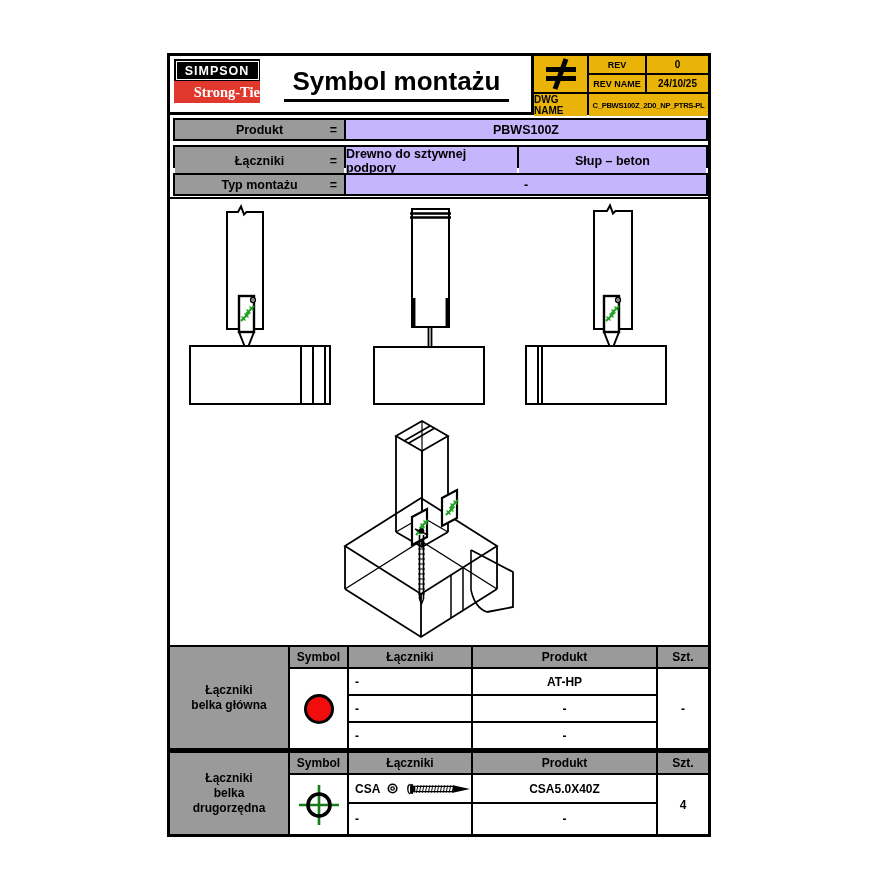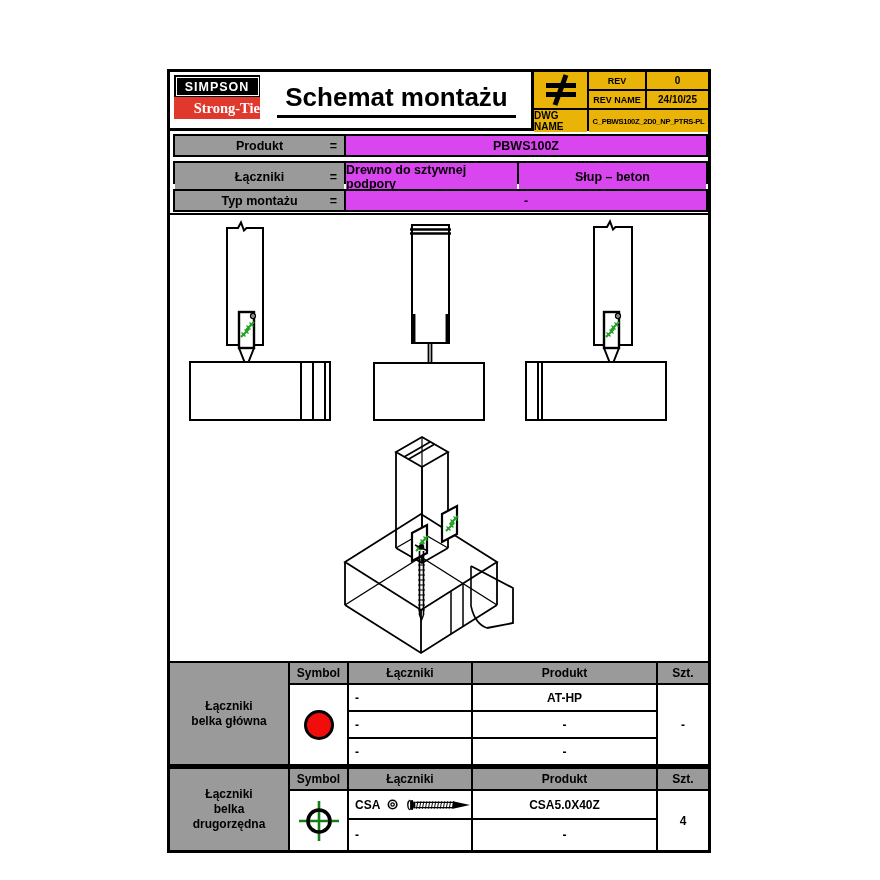--- a/index.html
+++ b/index.html
@@ -1,17 +1,17 @@
 <!DOCTYPE html>
 <html><head>
 <meta charset="utf-8">
 <style>
   html,body{margin:0;padding:0;background:#fff;width:880px;height:880px;font-family:"Liberation Sans",sans-serif;}
   *{box-sizing:border-box;}
-  .doc{position:absolute;left:167px;top:53px;width:544px;height:784px;border:3px solid #000;background:#fff;margin-top:16px;}
+  .doc{position:absolute;left:167px;top:53px;width:544px;height:784px;border:3px solid #000;background:#fff;}
 
   
   .hdr{position:absolute;left:0;top:0;width:100%;height:59px;border-bottom:3px solid #000;display:flex;}
   .logo{width:92px;padding:3px 2px 2px 4px;display:flex;flex-direction:column;}
   .logo .simpson{background:#000;color:#fff;text-align:center;padding:1.5px;}
   .logo .simpson span{display:block;border:1.5px solid #fff;font-weight:bold;font-size:12.5px;letter-spacing:1px;padding:2px 0 1px;}
   .logo .strongtie{background:#e0382c;color:#fff;text-align:right;font-family:"Liberation Serif",serif;font-weight:bold;font-size:14.5px;padding:3px 0 2px;}
   .titlewrap{flex:1;display:flex;align-items:center;justify-content:center;}
   .title{font-size:26px;font-weight:bold;border-bottom:3px solid #000;padding:0 8px 2px;white-space:nowrap;}
   .stamp{width:177px;border-left:3px solid #000;background:#000;display:grid;grid-template-columns:53px 56px 1fr;grid-template-rows:17px 17px 1fr;gap:2px;}
@@ -20,21 +20,21 @@
   .sm{font-size:9px;}
   .val{font-size:10px;}
   .dwglab{grid-row:3;grid-column:1;font-size:10px;}
   .dwgval{grid-row:3;grid-column:2/4;font-size:7.6px;letter-spacing:-0.3px;white-space:nowrap;}
 
   
   .prow{position:absolute;left:3px;width:535px;height:23px;background:#000;padding:2px;display:grid;gap:2px;}
   .prow.r1{top:62px;grid-template-columns:169px 1fr;}
   .prow.r2{top:89px;grid-template-columns:169px 171px 1fr;}
   .prow.r3{top:117px;grid-template-columns:169px 1fr;}
-  .pcell{background:#d946ef;display:flex;align-items:center;justify-content:center;font-weight:bold;font-size:12.5px;}
+  .pcell{background:#c4b5fd;display:flex;align-items:center;justify-content:center;font-weight:bold;font-size:12.5px;}
   .pcell.glab{background:#9a9a9a;position:relative;}
   .pcell.glab .eq{position:absolute;right:7px;top:50%;transform:translateY(-50%);}
 
   
   .drawing{position:absolute;left:0;top:141px;width:538px;height:448px;border-top:2px solid #000;background:#fff;}
 
   
   .ftable{position:absolute;left:0;width:538px;background:#000;display:grid;grid-template-columns:118px 57px 122px 183px 1fr;gap:2px;}
   .ft1{top:589px;height:103px;border-top:2px solid #000;grid-template-rows:20px 25px 25px 1fr;}
   .ft2{top:692px;height:86px;border-top:5px solid #000;grid-template-rows:20px 27px 1fr;}
@@ -57,21 +57,21 @@
 <div class="doc">
 
   <div class="hdr">
     <div class="logo">
       <div class="simpson">
           <span>SIMPSON</span>
         </div>
       <div class="strongtie"><span>Strong-Tie</span></div>
     </div>
     <div class="titlewrap">
-      <span class="title">Schemat montażu</span>
+      <span class="title">Symbol montażu</span>
     </div>
     <div class="stamp">
       <div class="neq">
         <svg width="34" height="32" viewBox="0 0 34 32">
           <rect x="2" y="9" width="30" height="5" fill="#000"></rect>
           <rect x="2" y="18" width="30" height="5" fill="#000"></rect>
           <path d="M22,1 L11,31" stroke="#000" stroke-width="5"></path>
         </svg>
       </div>
       <div class="sm">REV</div>

